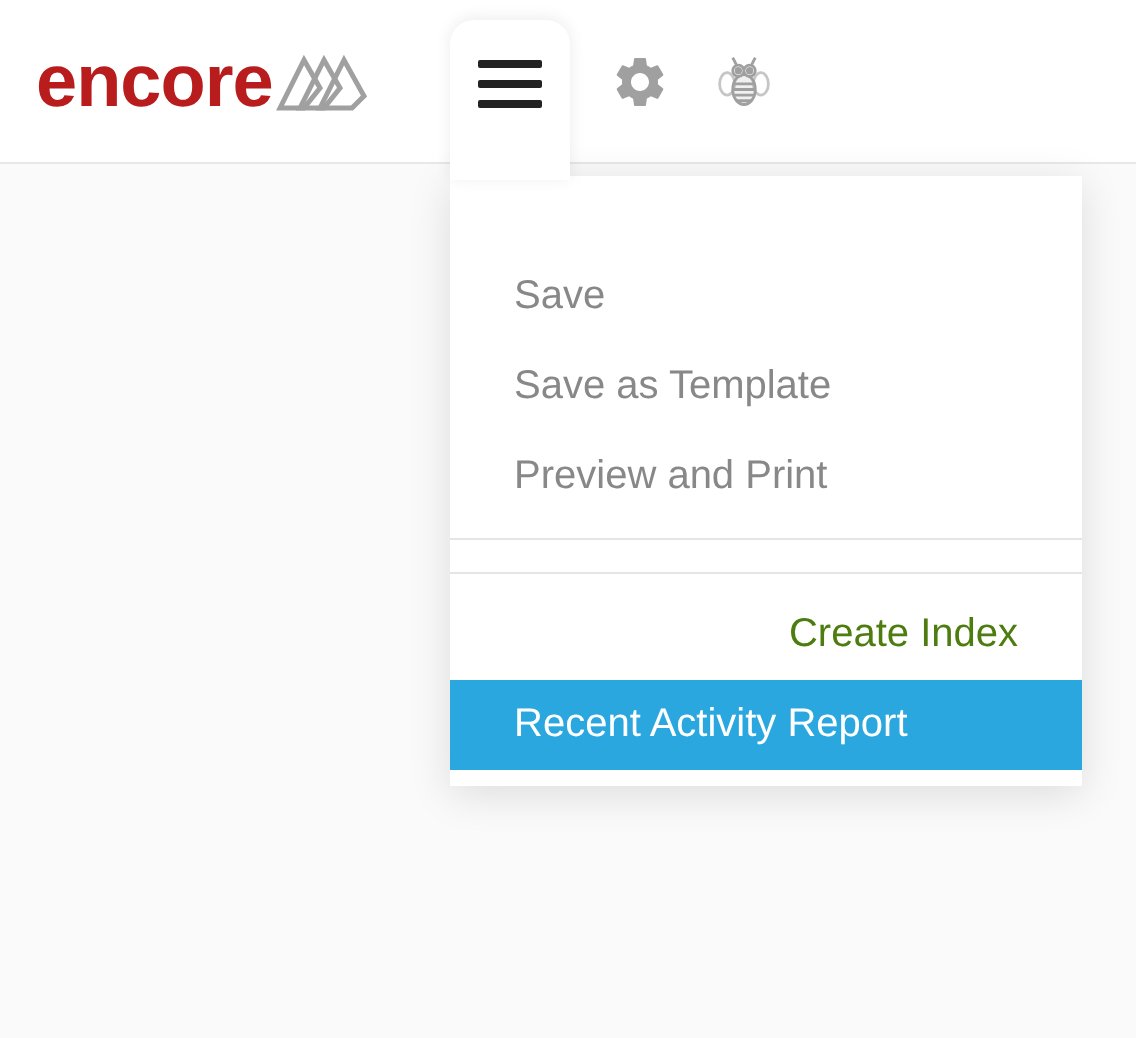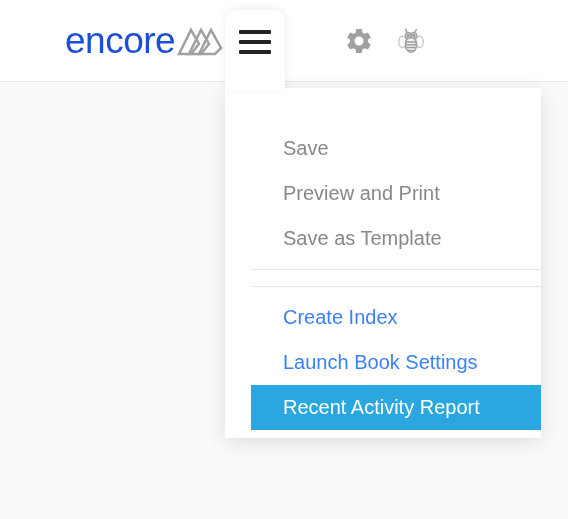--- a/index.html
+++ b/index.html
@@ -19,24 +19,23 @@
       align-items: center;
       padding-left: 18px;
     }
     .logo {
       display: flex;
       align-items: center;
       color: #a0a0a0;
     }
     .logo-text {
       font-size: 37px;
-      font-weight: 400;
+      font-weight: 700;
       letter-spacing: -0.5px;
-      color: #1d4ed8;
-      margin-left: 47px;
+      color: #b91c1c;
     }
     .logo-mark {
       margin-left: 2px;
       display: flex;
       align-items: center;
     }
     .toolbar-icons {
       display: flex;
       align-items: center;
       gap: 20px;
@@ -89,33 +88,33 @@
       top: 88px;
       width: 316px;
       background: #fff;
       box-shadow: 0 4px 20px rgba(0,0,0,0.12);
       z-index: 15;
       padding-top: 30px;
     }
     .menu-group {
       border-top: 1px solid #e5e5e5;
       padding: 8px 0;
-      margin-left: 26px;
     }
     .menu-group:first-child {
       border-top: none;
     }
     .menu-item {
       padding: 11px 32px;
       font-size: 20px;
       color: #888;
       cursor: pointer;
     }
     .menu-item.dark {
-      color: #3b82f6;
+      color: #4d7c0f;
+      text-align: right;
     }
     .menu-item.highlighted {
       background: #2aa7df;
       color: #fff;
     }
     .tab-bridge {
       position: absolute;
       left: 225px;
       top: 70px;
       width: 60px;
@@ -167,23 +166,22 @@
     <span></span>
       <span></span>
       <span></span>
   </div>
 </div>
 <div class="tab-bridge"></div>
 
 <div class="dropdown">
   <div class="menu-group">
     <div class="menu-item">Save</div>
+    <div class="menu-item">Save as Template</div>
     <div class="menu-item">Preview and Print</div>
-    <div class="menu-item">Save as Template</div>
   </div>
   <div class="menu-group">
   </div>
   <div class="menu-group">
     <div class="menu-item dark">Create Index</div>
-    <div class="menu-item dark">Launch Book Settings</div>
     <div class="menu-item highlighted">Recent Activity Report</div>
   </div>
 </div>
 
 </body></html>

